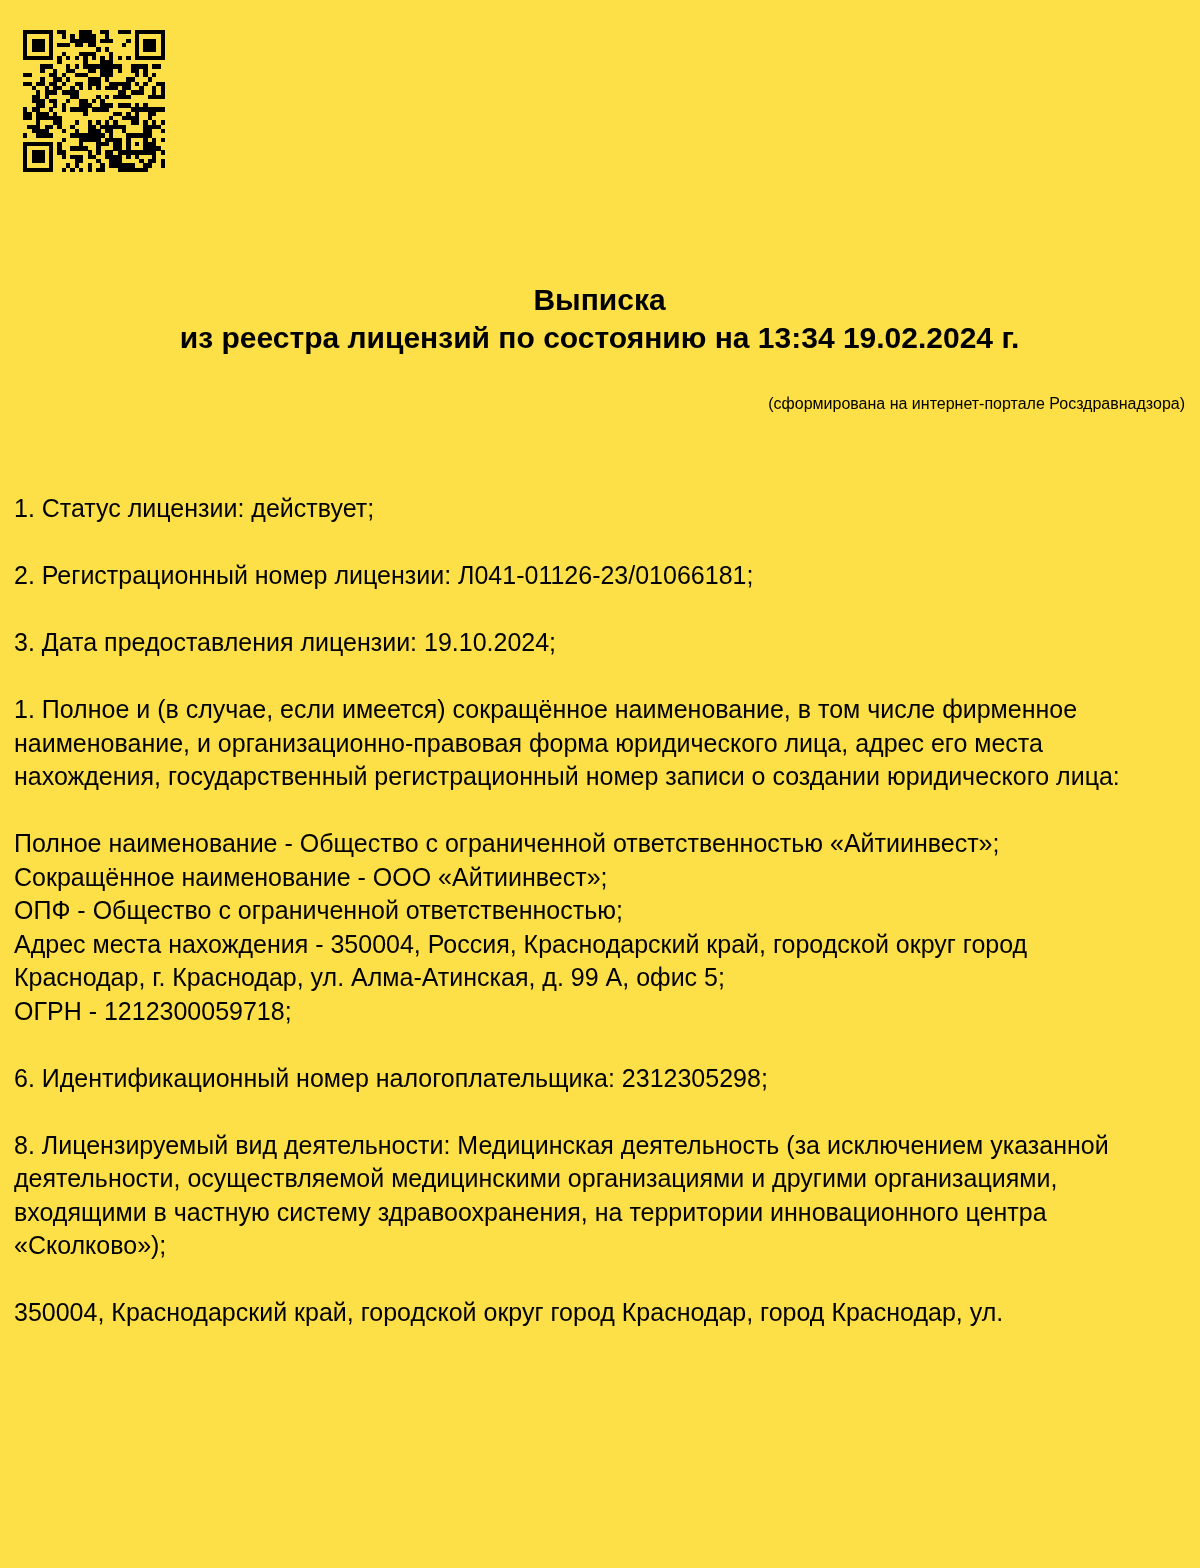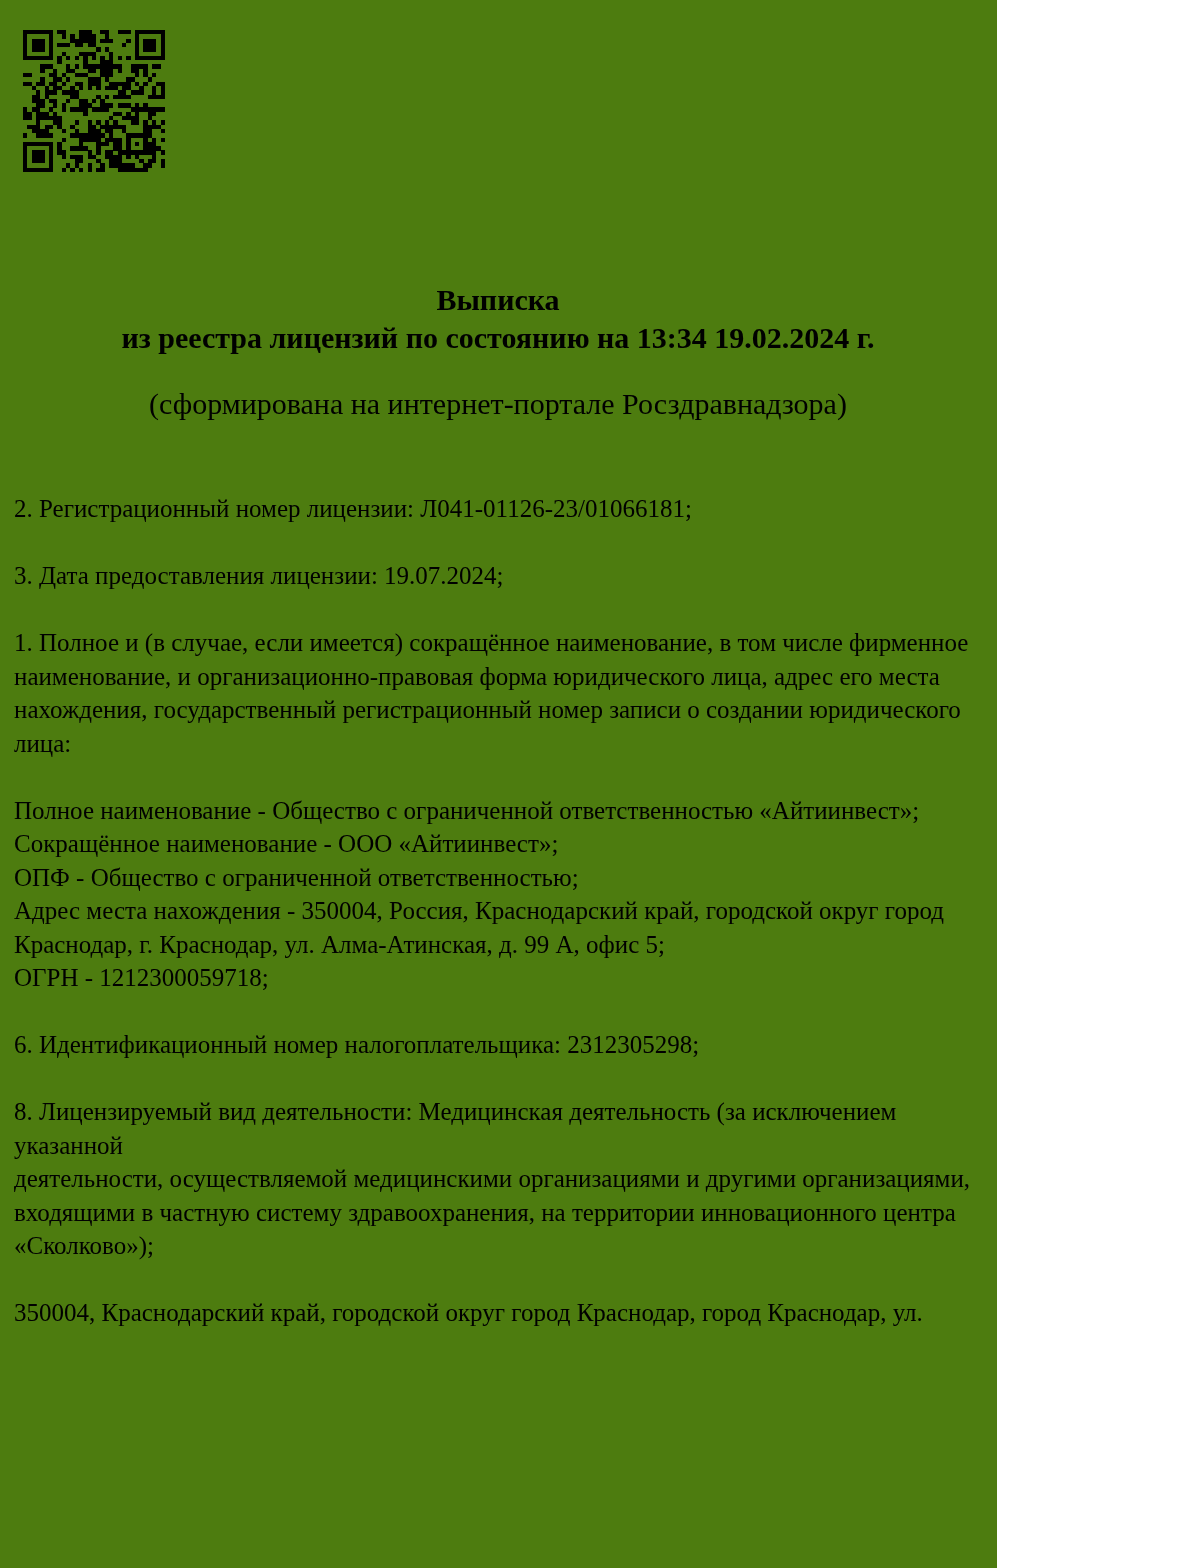--- a/index.html
+++ b/index.html
@@ -1,22 +1,22 @@
 <!DOCTYPE html>
 <html><head>
 <meta charset="utf-8">
 <style>
   html,body { margin:0; padding:0; background:#ffffff; }
   .page {
     position:relative;
-    width:997px;
+    width:1200px;
     height:1568px;
-    background:#4d7c0f;
+    background:#fde047;
     color:#000000;
-    font-family:Liberation Serif, serif;
+    font-family:Liberation Sans, sans-serif;
     overflow:hidden;
   }
   .qr {
     position:absolute;
     left:23px;
     top:30px;
     width:142px;
     height:142px;
   }
   .qr svg { display:block; width:142px; height:142px; }
@@ -25,22 +25,22 @@
   }
   .doc-title {
     text-align:center;
     font-size:30px;
     font-weight:bold;
     line-height:38px;
     white-space:pre-line;
   }
   .doc-subtitle {
     margin-top:30px;
-    text-align:center;
-    font-size:30px;
+    text-align:right;
+    font-size:16px;
     line-height:33px;
     white-space:pre-line;
   }
   .doc-body {
     margin-top:72px;
     font-size:25px;
     line-height:33.5px;
   }
   .para {
     margin:0 0 33.5px 0;
@@ -583,22 +583,23 @@
     </div>
 
   <div class="content">
 
     <div class="doc-title">Выписка
 из реестра лицензий по состоянию на 13:34 19.02.2024 г.</div>
 
     <div class="doc-subtitle">(сформирована на интернет-портале Росздравнадзора)</div>
 
     <div class="doc-body">
+      <div class="para">1. Статус лицензии: действует;</div>
       <div class="para">2. Регистрационный номер лицензии: Л041-01126-23/01066181;</div>
-      <div class="para">3. Дата предоставления лицензии: 19.07.2024;</div>
+      <div class="para">3. Дата предоставления лицензии: 19.10.2024;</div>
       <div class="para">1. Полное и (в случае, если имеется) сокращённое наименование, в том числе фирменное
 наименование, и организационно-правовая форма юридического лица, адрес его места
 нахождения, государственный регистрационный номер записи о создании юридического лица:</div>
       <div class="para">Полное наименование - Общество с ограниченной ответственностью «Айтиинвест»;
 Сокращённое наименование - ООО «Айтиинвест»;
 ОПФ - Общество с ограниченной ответственностью;
 Адрес места нахождения - 350004, Россия, Краснодарский край, городской округ город
 Краснодар, г. Краснодар, ул. Алма-Атинская, д. 99 А, офис 5;
 ОГРН - 1212300059718;</div>
       <div class="para">6. Идентификационный номер налогоплательщика: 2312305298;</div>

